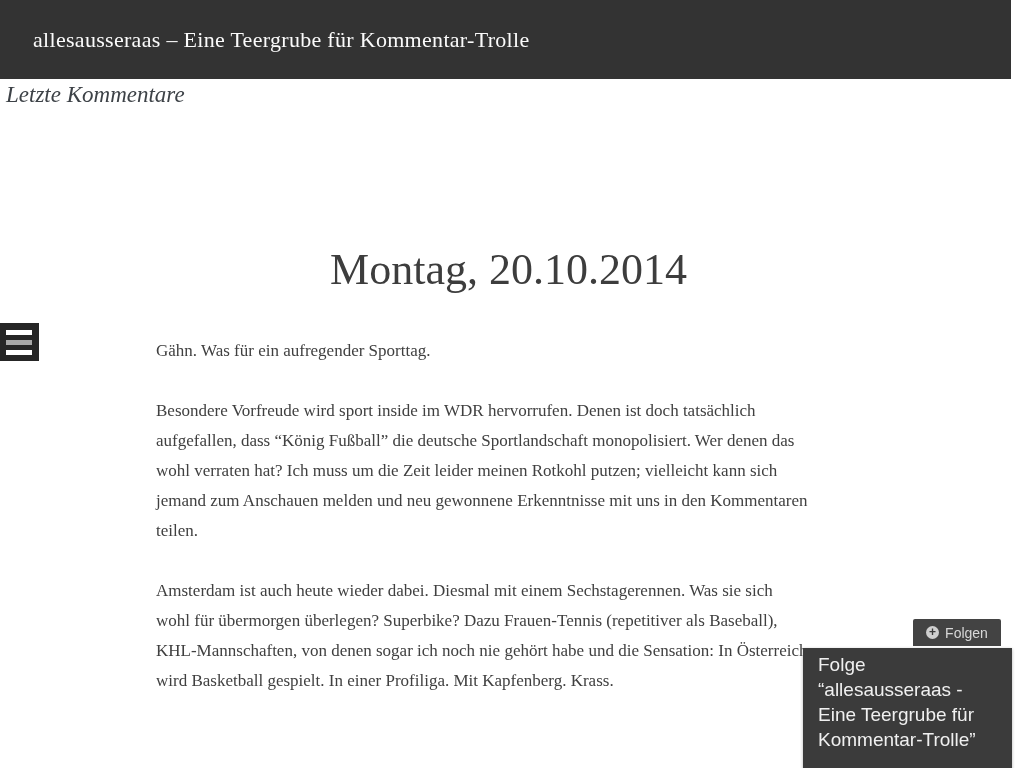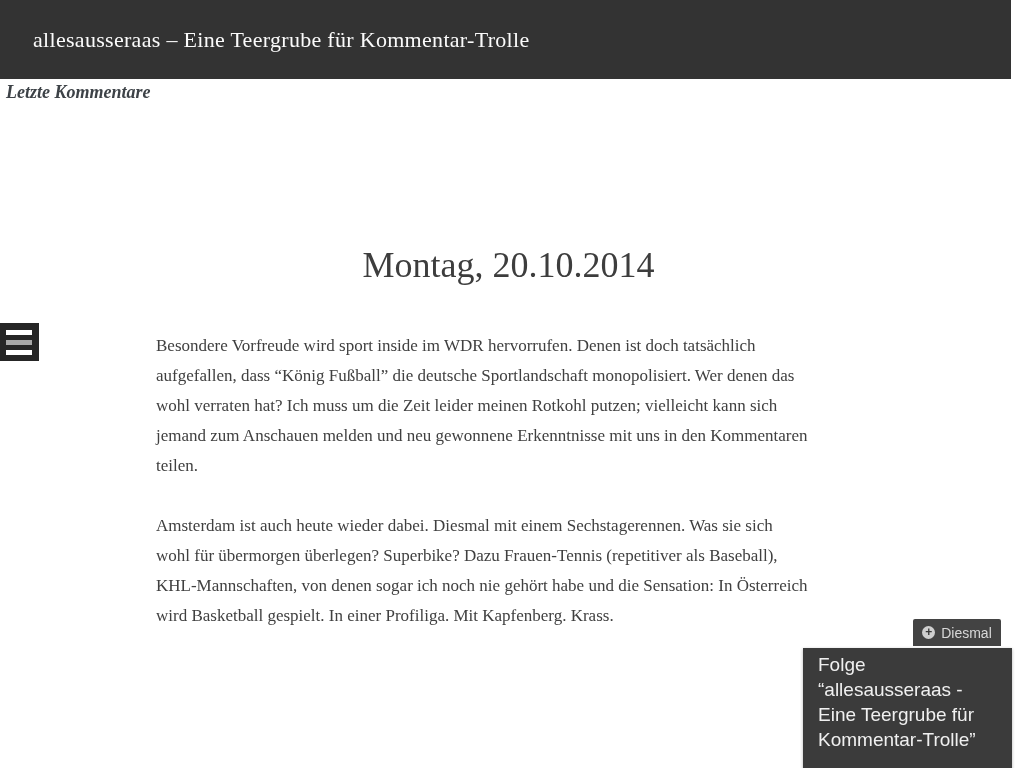--- a/index.html
+++ b/index.html
@@ -23,25 +23,24 @@
     font-family: "Liberation Serif", serif;
     letter-spacing: 0.3px;
     cursor: pointer;
   }
 
   
   .comments-nav { margin: 3px 0 0 6px; }
   .comments-link {
     font-family: "Liberation Serif", serif;
     font-style: italic;
-    font-size: 18px;
+    font-size: 23px;
     color: #3d4247;
     text-decoration: none;
     cursor: pointer;
-    font-weight: bold;
   }
 
   
   .menu-button {
     position: absolute;
     top: 323px;
     left: 0;
     width: 39px;
     height: 38px;
     background: #262626;
@@ -60,21 +59,21 @@
   }
   .hamburger .bar { width: 26px; height: 5px; background: #ffffff; }
   .hamburger .bar.mid { background: #a8a8a8; }
 
   
   .post {
     width: 705px;
     margin: 136px 0 0 156px;
   }
   .post-title {
-    font-size: 36px;
+    font-size: 44px;
     line-height: 52px;
     font-weight: normal;
     color: #3d3d3d;
     text-align: center;
     margin: 0 0 40px 0;
     font-family: "Liberation Serif", serif;
     cursor: pointer;
   }
   .post p {
     font-size: 17px;
@@ -151,35 +150,36 @@
     <span class="hamburger">
       <span class="bar"></span>
       <span class="bar mid"></span>
       <span class="bar"></span>
     </span>
   </button>
 
   <main>
     <article class="post">
       <h2 class="post-title">Montag, 20.10.2014</h2>
+      <p>Gähn. Was für ein aufregender Sporttag.</p>
       <p>Besondere Vorfreude wird sport inside im WDR hervorrufen. Denen ist doch tatsächlich
 aufgefallen, dass “König Fußball” die deutsche Sportlandschaft monopolisiert. Wer denen das
 wohl verraten hat? Ich muss um die Zeit leider meinen Rotkohl putzen; vielleicht kann sich
 jemand zum Anschauen melden und neu gewonnene Erkenntnisse mit uns in den Kommentaren
 teilen.</p>
       <p>Amsterdam ist auch heute wieder dabei. Diesmal mit einem Sechstagerennen. Was sie sich
 wohl für übermorgen überlegen? Superbike? Dazu Frauen-Tennis (repetitiver als Baseball),
 KHL-Mannschaften, von denen sogar ich noch nie gehört habe und die Sensation: In Österreich
 wird Basketball gespielt. In einer Profiliga. Mit Kapfenberg. Krass.</p>
     </article>
   </main>
 
   <button class="follow-button">
     <span class="plus-circle">+</span>
-    <span>Diesmal</span>
+    <span>Folgen</span>
   </button>
 
   <div class="follow-panel">
     <p>Folge
 “allesausseraas -
 Eine Teergrube für
 Kommentar-Trolle”</p>
   </div>
 
 </div>

